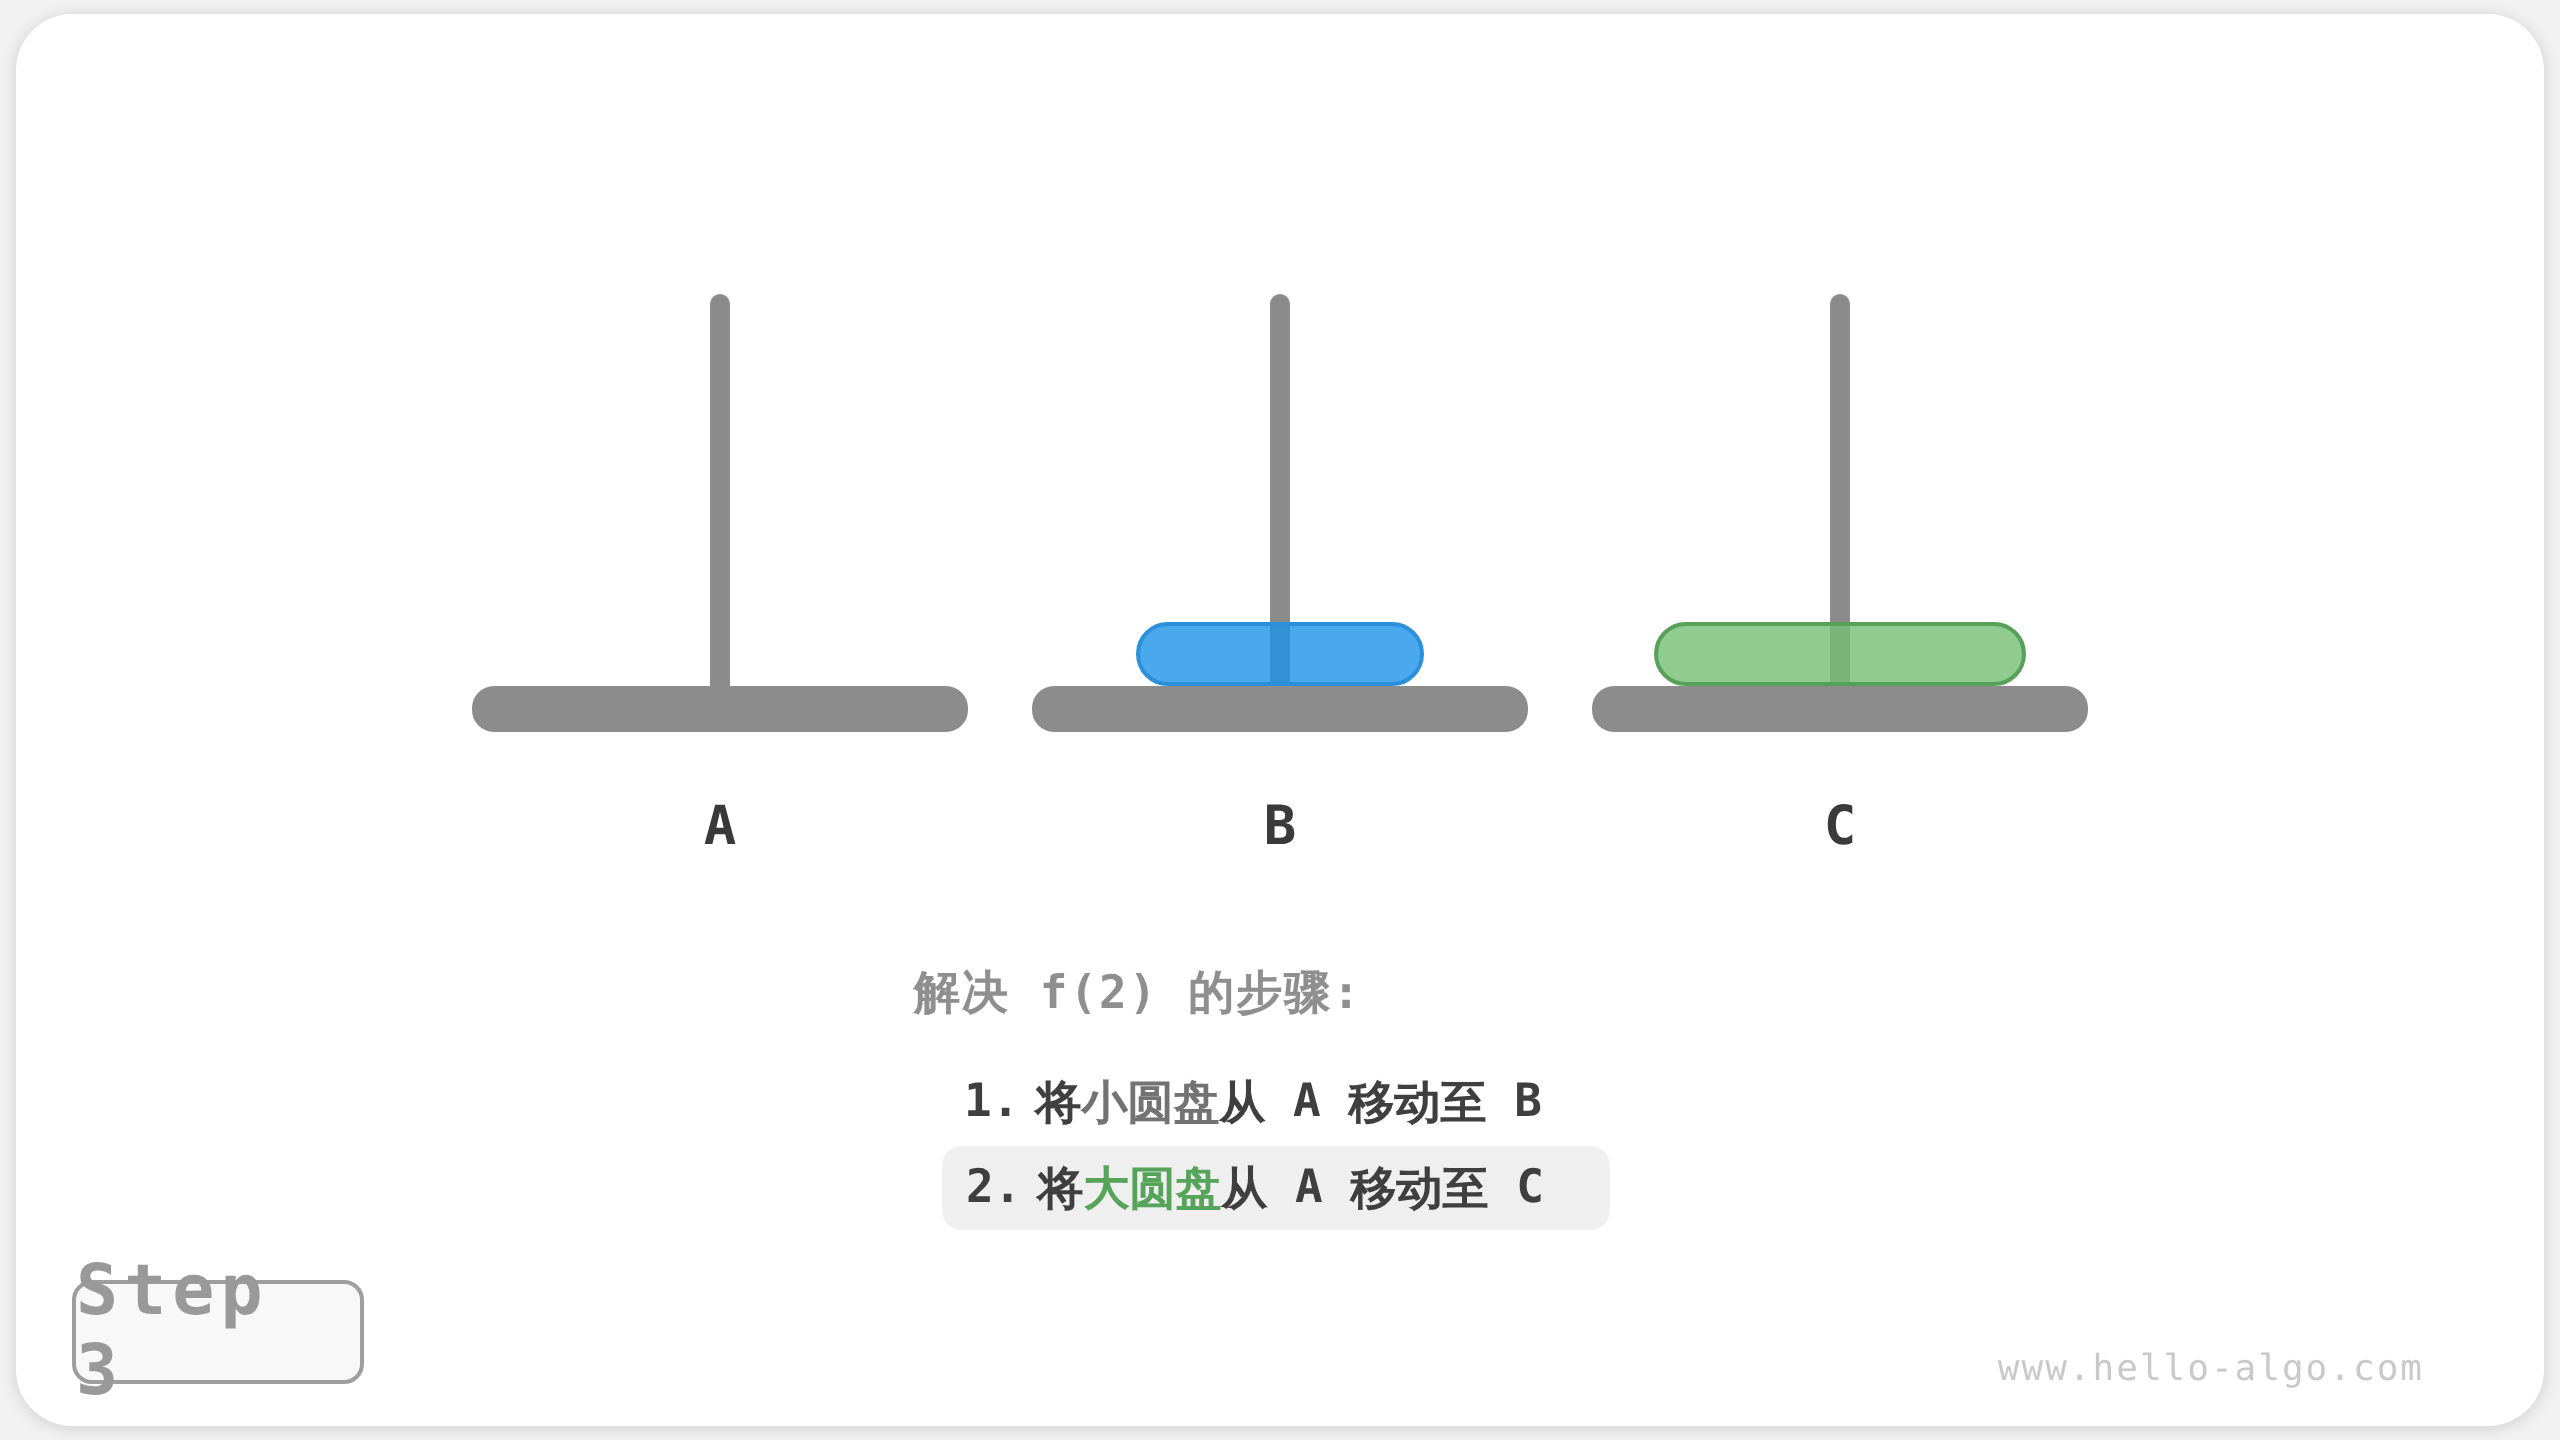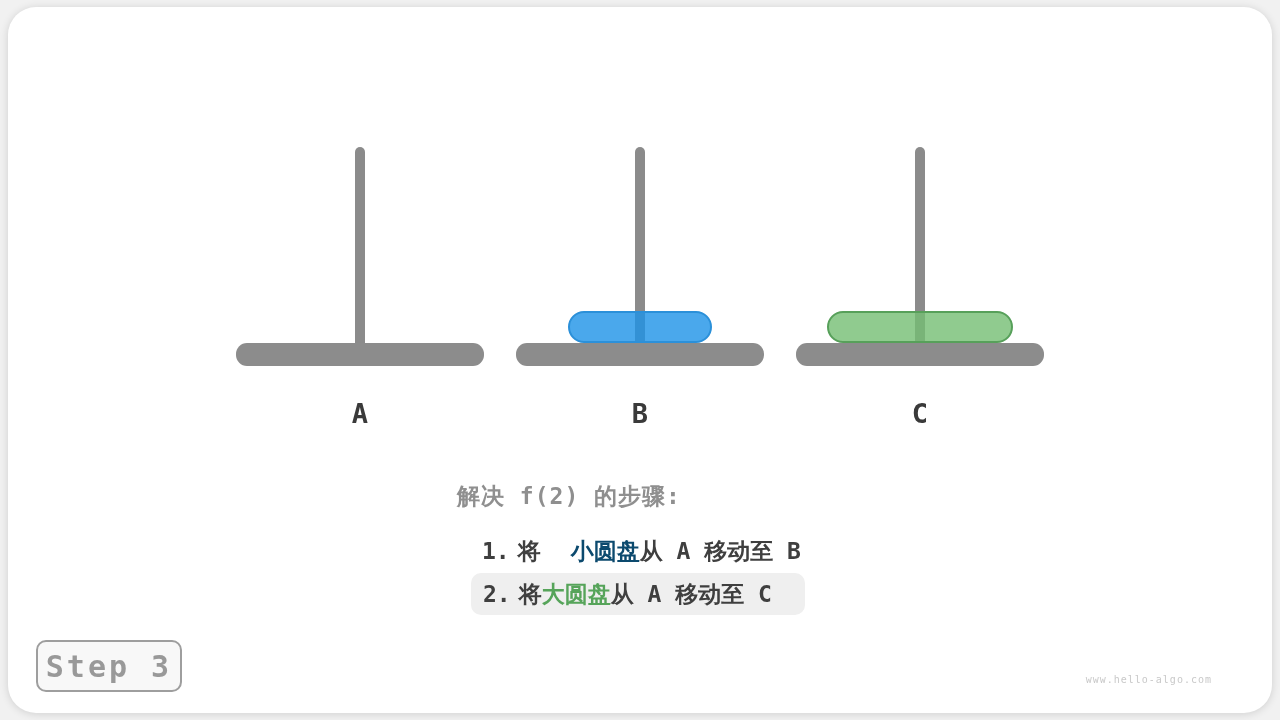--- a/index.html
+++ b/index.html
@@ -105,47 +105,47 @@
     top: 573px;
     height: 42px;
     width: 334px;
     padding: 0 12px;
     background: #efefef;
     border-radius: 10px;
   }
   .seg { white-space: pre; }
   .seg-num { margin-right: 8px; }
   .seg-bold { font-weight: bold; }
-  .seg-blue { color: #0c4a6e; margin-left: 30px; }
+  .seg-blue { color: #737373; }
   .seg-green { color: #56a45a; }
   
   .step-badge {
     position: absolute;
     left: 36px;
     top: 640px;
     width: 146px;
     height: 52px;
     background: #f8f8f8;
     border: 2px solid #9e9e9e;
     border-radius: 10px;
     display: flex;
     align-items: center;
     justify-content: center;
     font-family: "DejaVu Sans Mono", monospace;
     font-weight: bold;
-    font-size: 30px;
+    font-size: 35px;
     letter-spacing: 3px;
     color: #999999;
   }
   .watermark {
     position: absolute;
     right: 68px;
     top: 674px;
     font-family: "DejaVu Sans Mono", monospace;
-    font-size: 10px;
+    font-size: 18px;
     letter-spacing: 1px;
     color: #c9c9c9;
   }
 </style>
 </head>
 <body>
 
 <div id="stage">
   <div class="card"></div>
 

